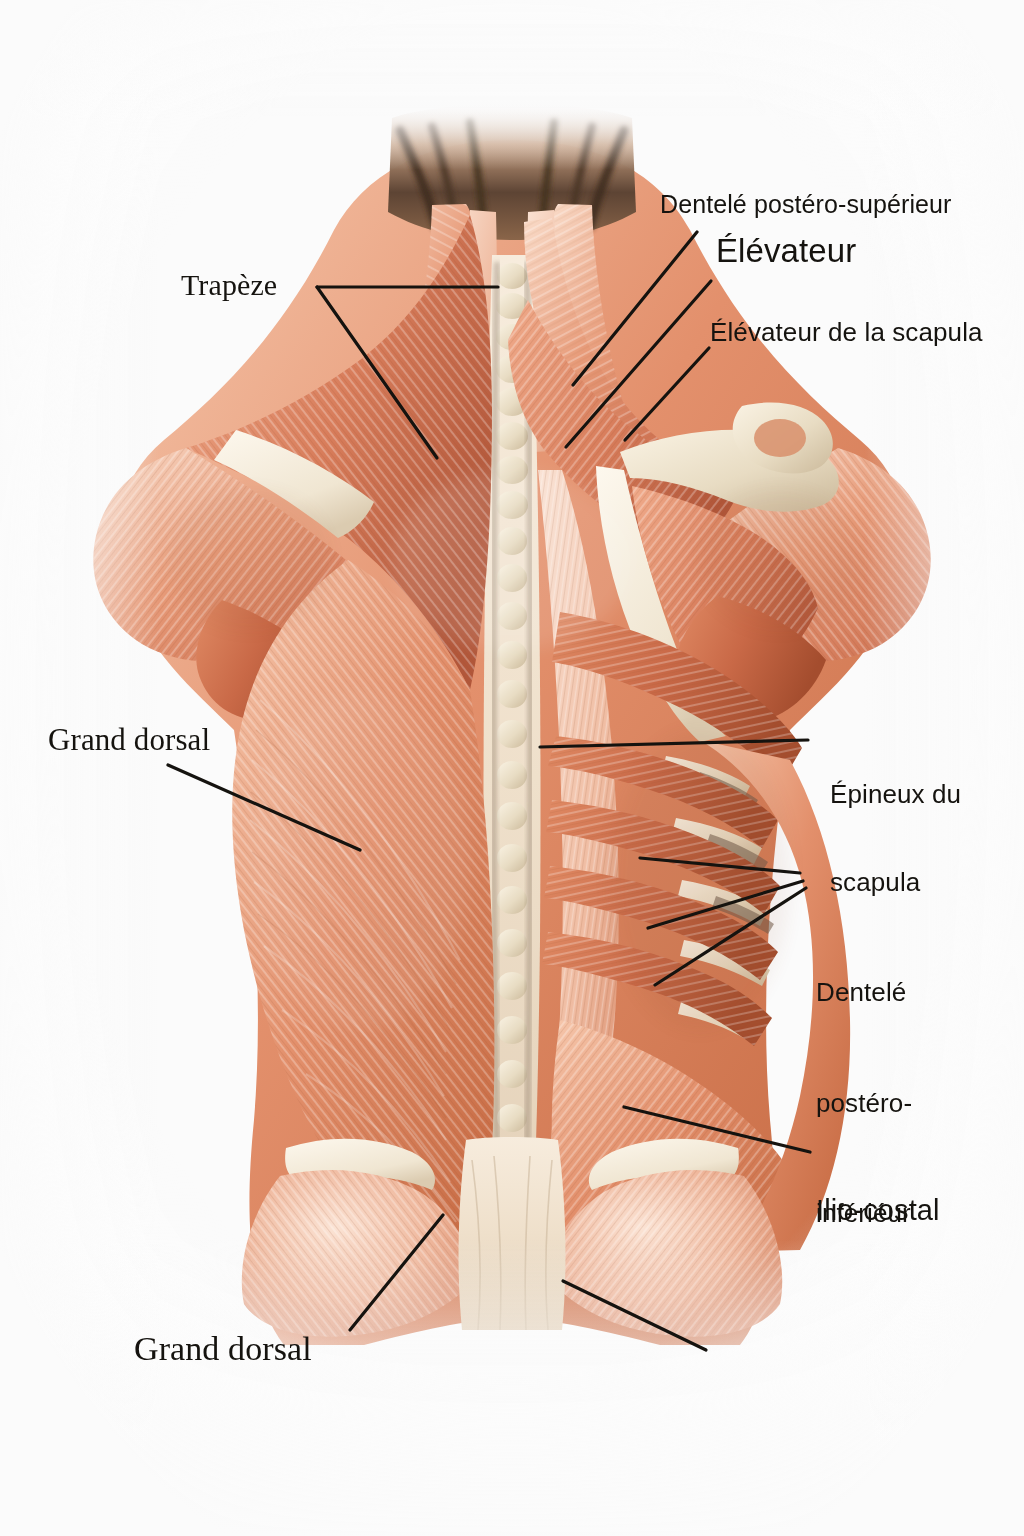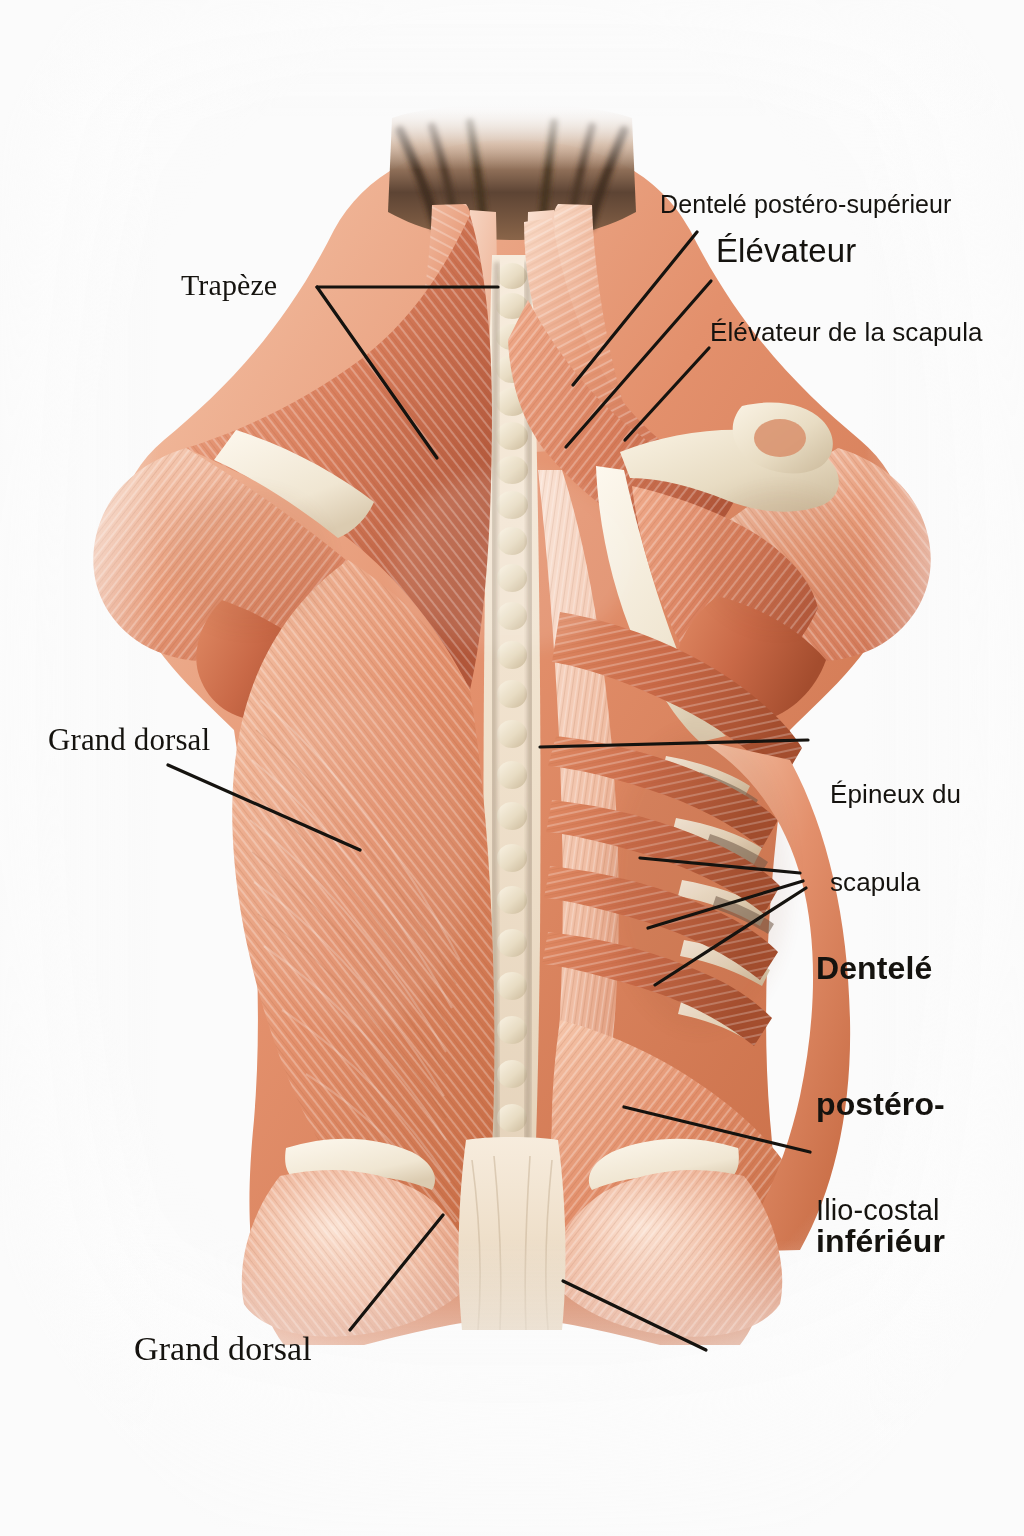--- a/index.html
+++ b/index.html
@@ -448,21 +448,21 @@
 
     <div class="lbl" style="left:710px; top:318px; font-size:26px;">Élévateur de la scapula</div>
 
     <div class="lbl serif" style="left:48px; top:723px; font-size:31px;">Grand dorsal</div>
 
     <div class="lbl" style="left:816px; top:722px; font-size:26px;margin-left:14px;">
       <div>Épineux du</div>
       <div>scapula</div>
     </div>
 
-    <div class="lbl" style="left:816px; top:855px; font-size:32px; line-height:1.42;font-weight:bold;">
+    <div class="lbl" style="left:816px; top:900px; font-size:26px; line-height:1.42;">
       <div>Dentelé</div>
       <div>postéro-</div>
       <div>infériéur</div>
     </div>
 
     <div class="lbl" style="left:816px; top:1194px; font-size:29px;">Ilio-costal</div>
 
     <div class="lbl serif" style="left:134px; top:1330px; font-size:34px;">Grand dorsal</div>
 
   </div>

